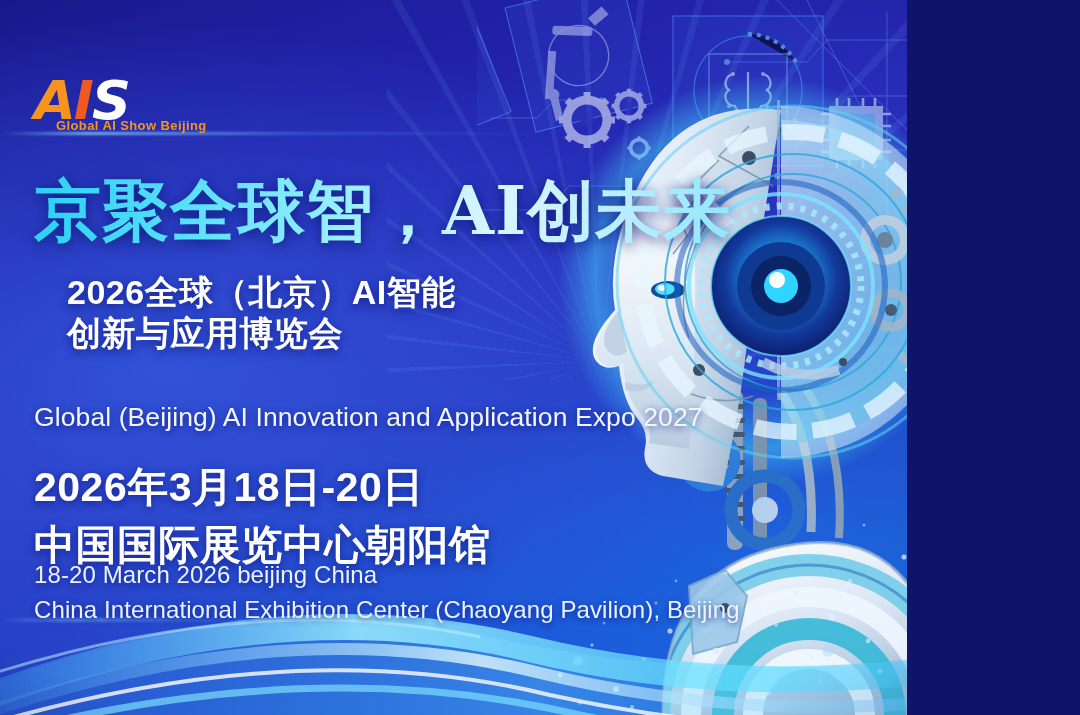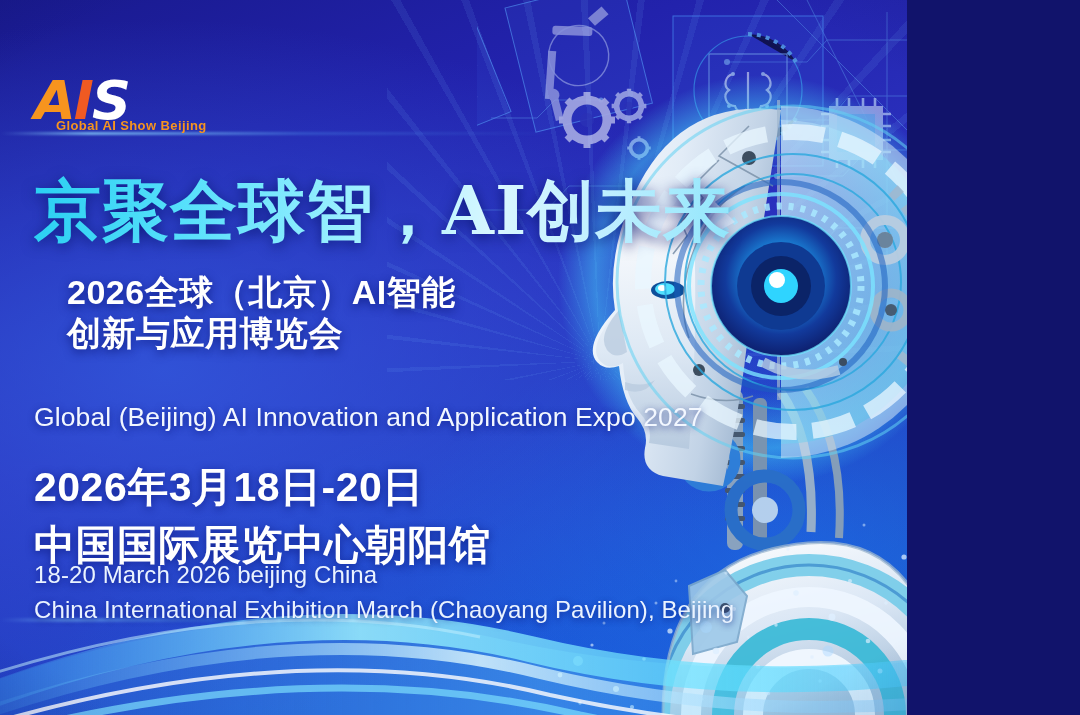--- a/index.html
+++ b/index.html
@@ -452,16 +452,16 @@
 
   <div class="title-en">Global (Beijing) AI Innovation and Application Expo 2027</div>
 
   <div class="when">
     <span>2026年3月18日-20日</span>
     <span class="l2">中国国际展览中心朝阳馆</span>
   </div>
 
   <div class="when-en">
     <span>18-20 March 2026 beijing China</span>
-    <span class="l2">China International Exhibition March (Chaoyang Pavilion), Beijing</span>
+    <span class="l2">China International Exhibition Center (Chaoyang Pavilion), Beijing</span>
   </div>
 
 </div>
 
 </body></html>

